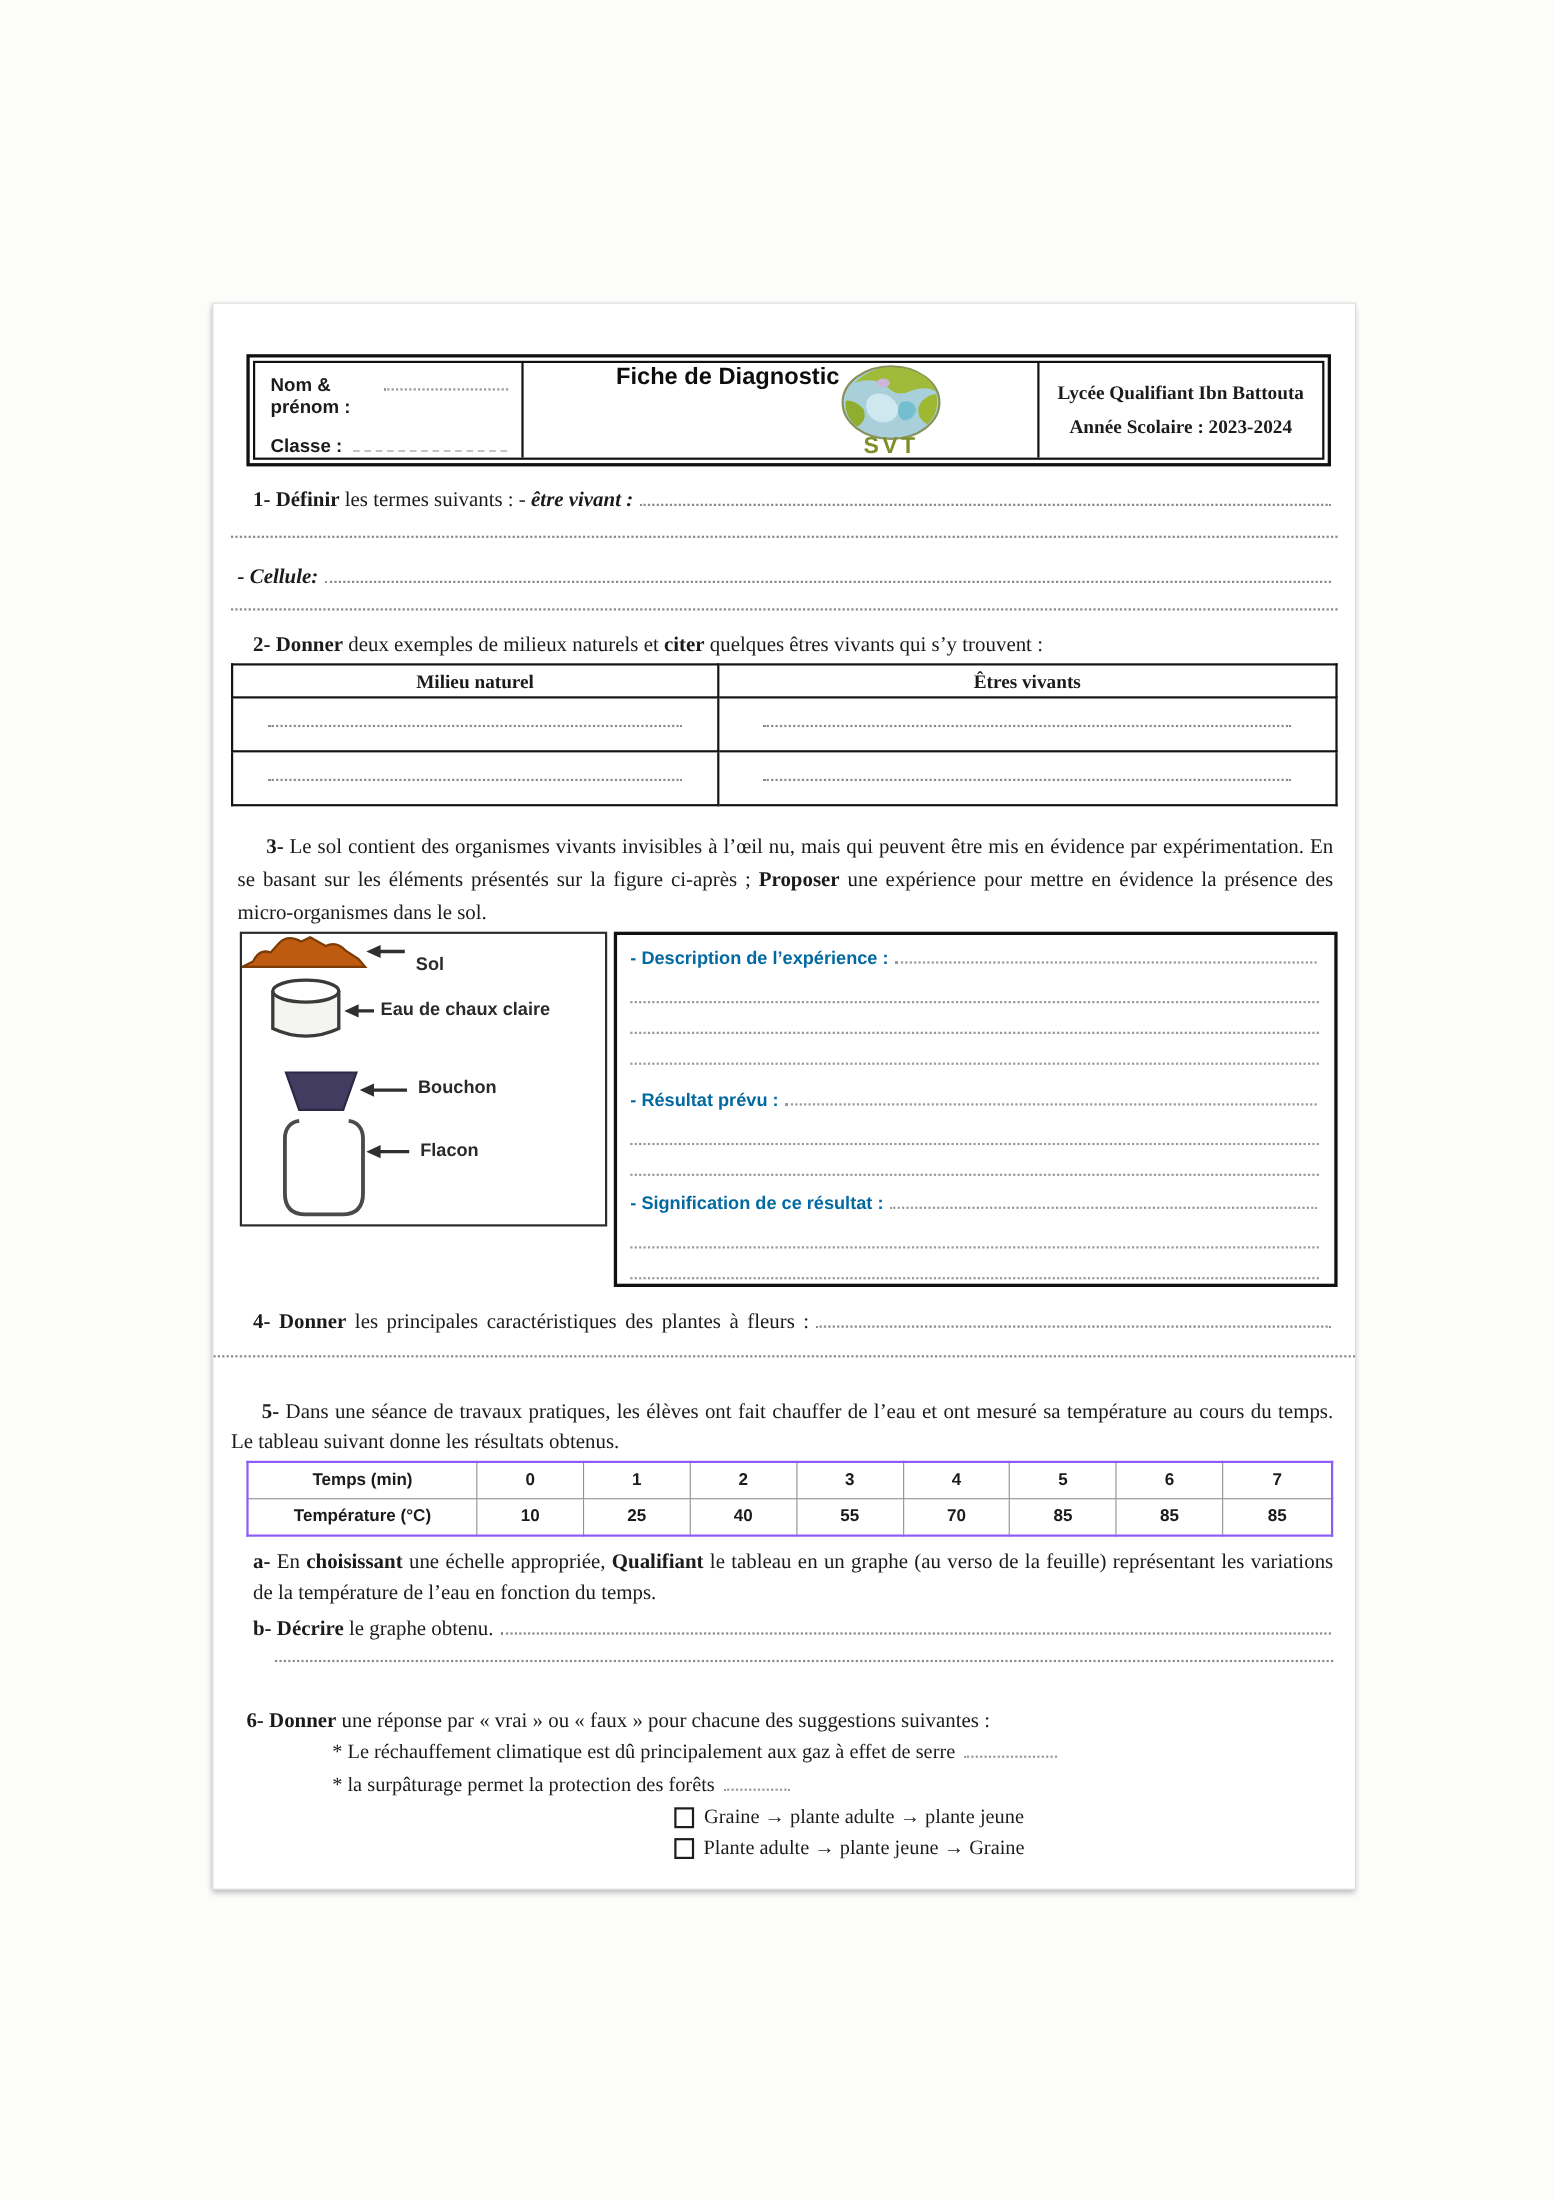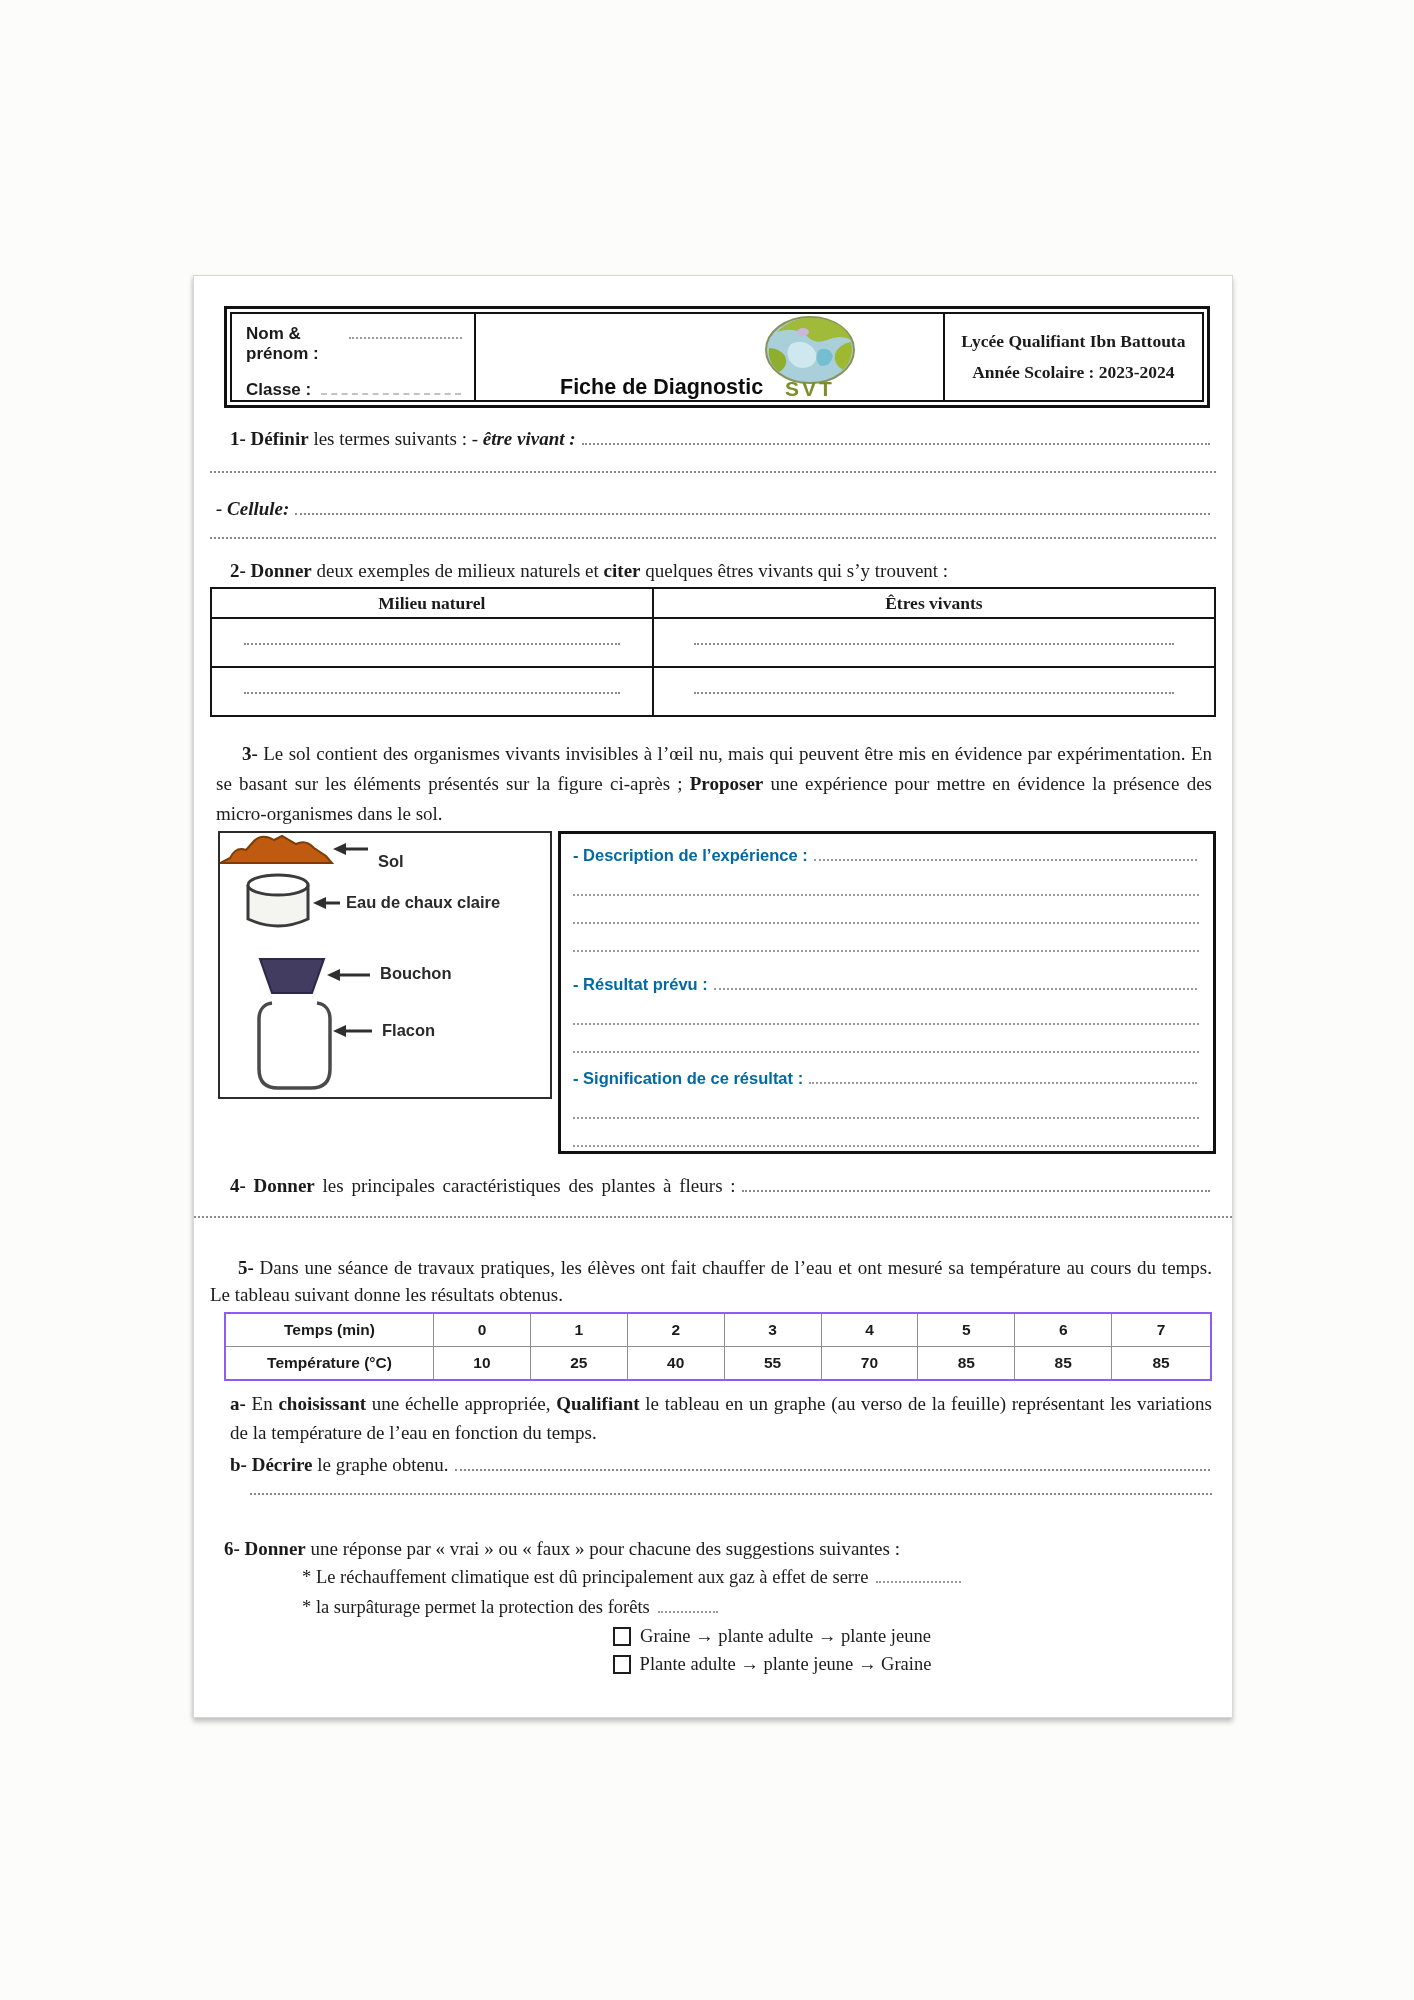--- a/index.html
+++ b/index.html
@@ -7,28 +7,28 @@
     width:1414px;height:2000px;position:relative;
     background:#fcfcfb;
     font-family:"Liberation Serif", serif;
     color:#1b1b1b;
     -webkit-font-smoothing:antialiased;
   }
   .page{
     position:absolute;left:193px;top:275px;width:1040px;height:1443px;
     background:#ffffff;border:1px solid #d8d8d8;
     box-shadow:0 4px 5px rgba(0,0,0,.22), -2px 0 3px rgba(0,0,0,.06);
-    padding:0 16px;box-sizing:border-box;overflow:hidden;
+    padding:16px 16px;box-sizing:border-box;overflow:hidden;
   }
   
   .hdr-outer{margin:30px 6px 0 14px;border:3px solid #111;padding:3px;}
   .hdr{border:2px solid #111;display:flex;align-items:stretch;height:86px;background:#fff;}
   .hdr-cell{box-sizing:border-box;}
   .hdr-left{flex:0 0 22.5%;padding:10px 12px 6px 14px;font-family:"Liberation Sans",sans-serif;font-weight:bold;font-size:17px;}
-  .hdr-mid{flex:0 0 48.5%;border-left:2px solid #111;border-right:2px solid #111;display:flex;align-items:flex-end;justify-content:center;}
+  .hdr-mid{flex:0 0 48.5%;border-left:2px solid #111;border-right:2px solid #111;display:flex;align-items:flex-start;justify-content:center;}
   .hdr-right{flex:1;display:flex;flex-direction:column;align-items:center;justify-content:center;gap:10px;font-weight:bold;font-size:17.5px;text-align:center;}
   .fieldline{display:flex;align-items:baseline;margin-bottom:16px;}
   .dots-sm{display:inline-block;width:150px;border-bottom:2px dotted #9a9a9a;height:12px;margin-left:4px;}
   .dash-lt{display:inline-block;width:140px;border-bottom:2px dashed #c2c2c2;height:10px;margin-left:10px;}
   .doc-title{font-family:"Liberation Sans",sans-serif;font-weight:bold;font-size:21.5px;color:#0d0d0d;}
   
   .q{font-size:19px;line-height:27px;margin:0 4px 0 6px;}
   .qline{display:flex;align-items:baseline;}
   .b{font-weight:bold;}
   .bi{font-weight:bold;font-style:italic;}

